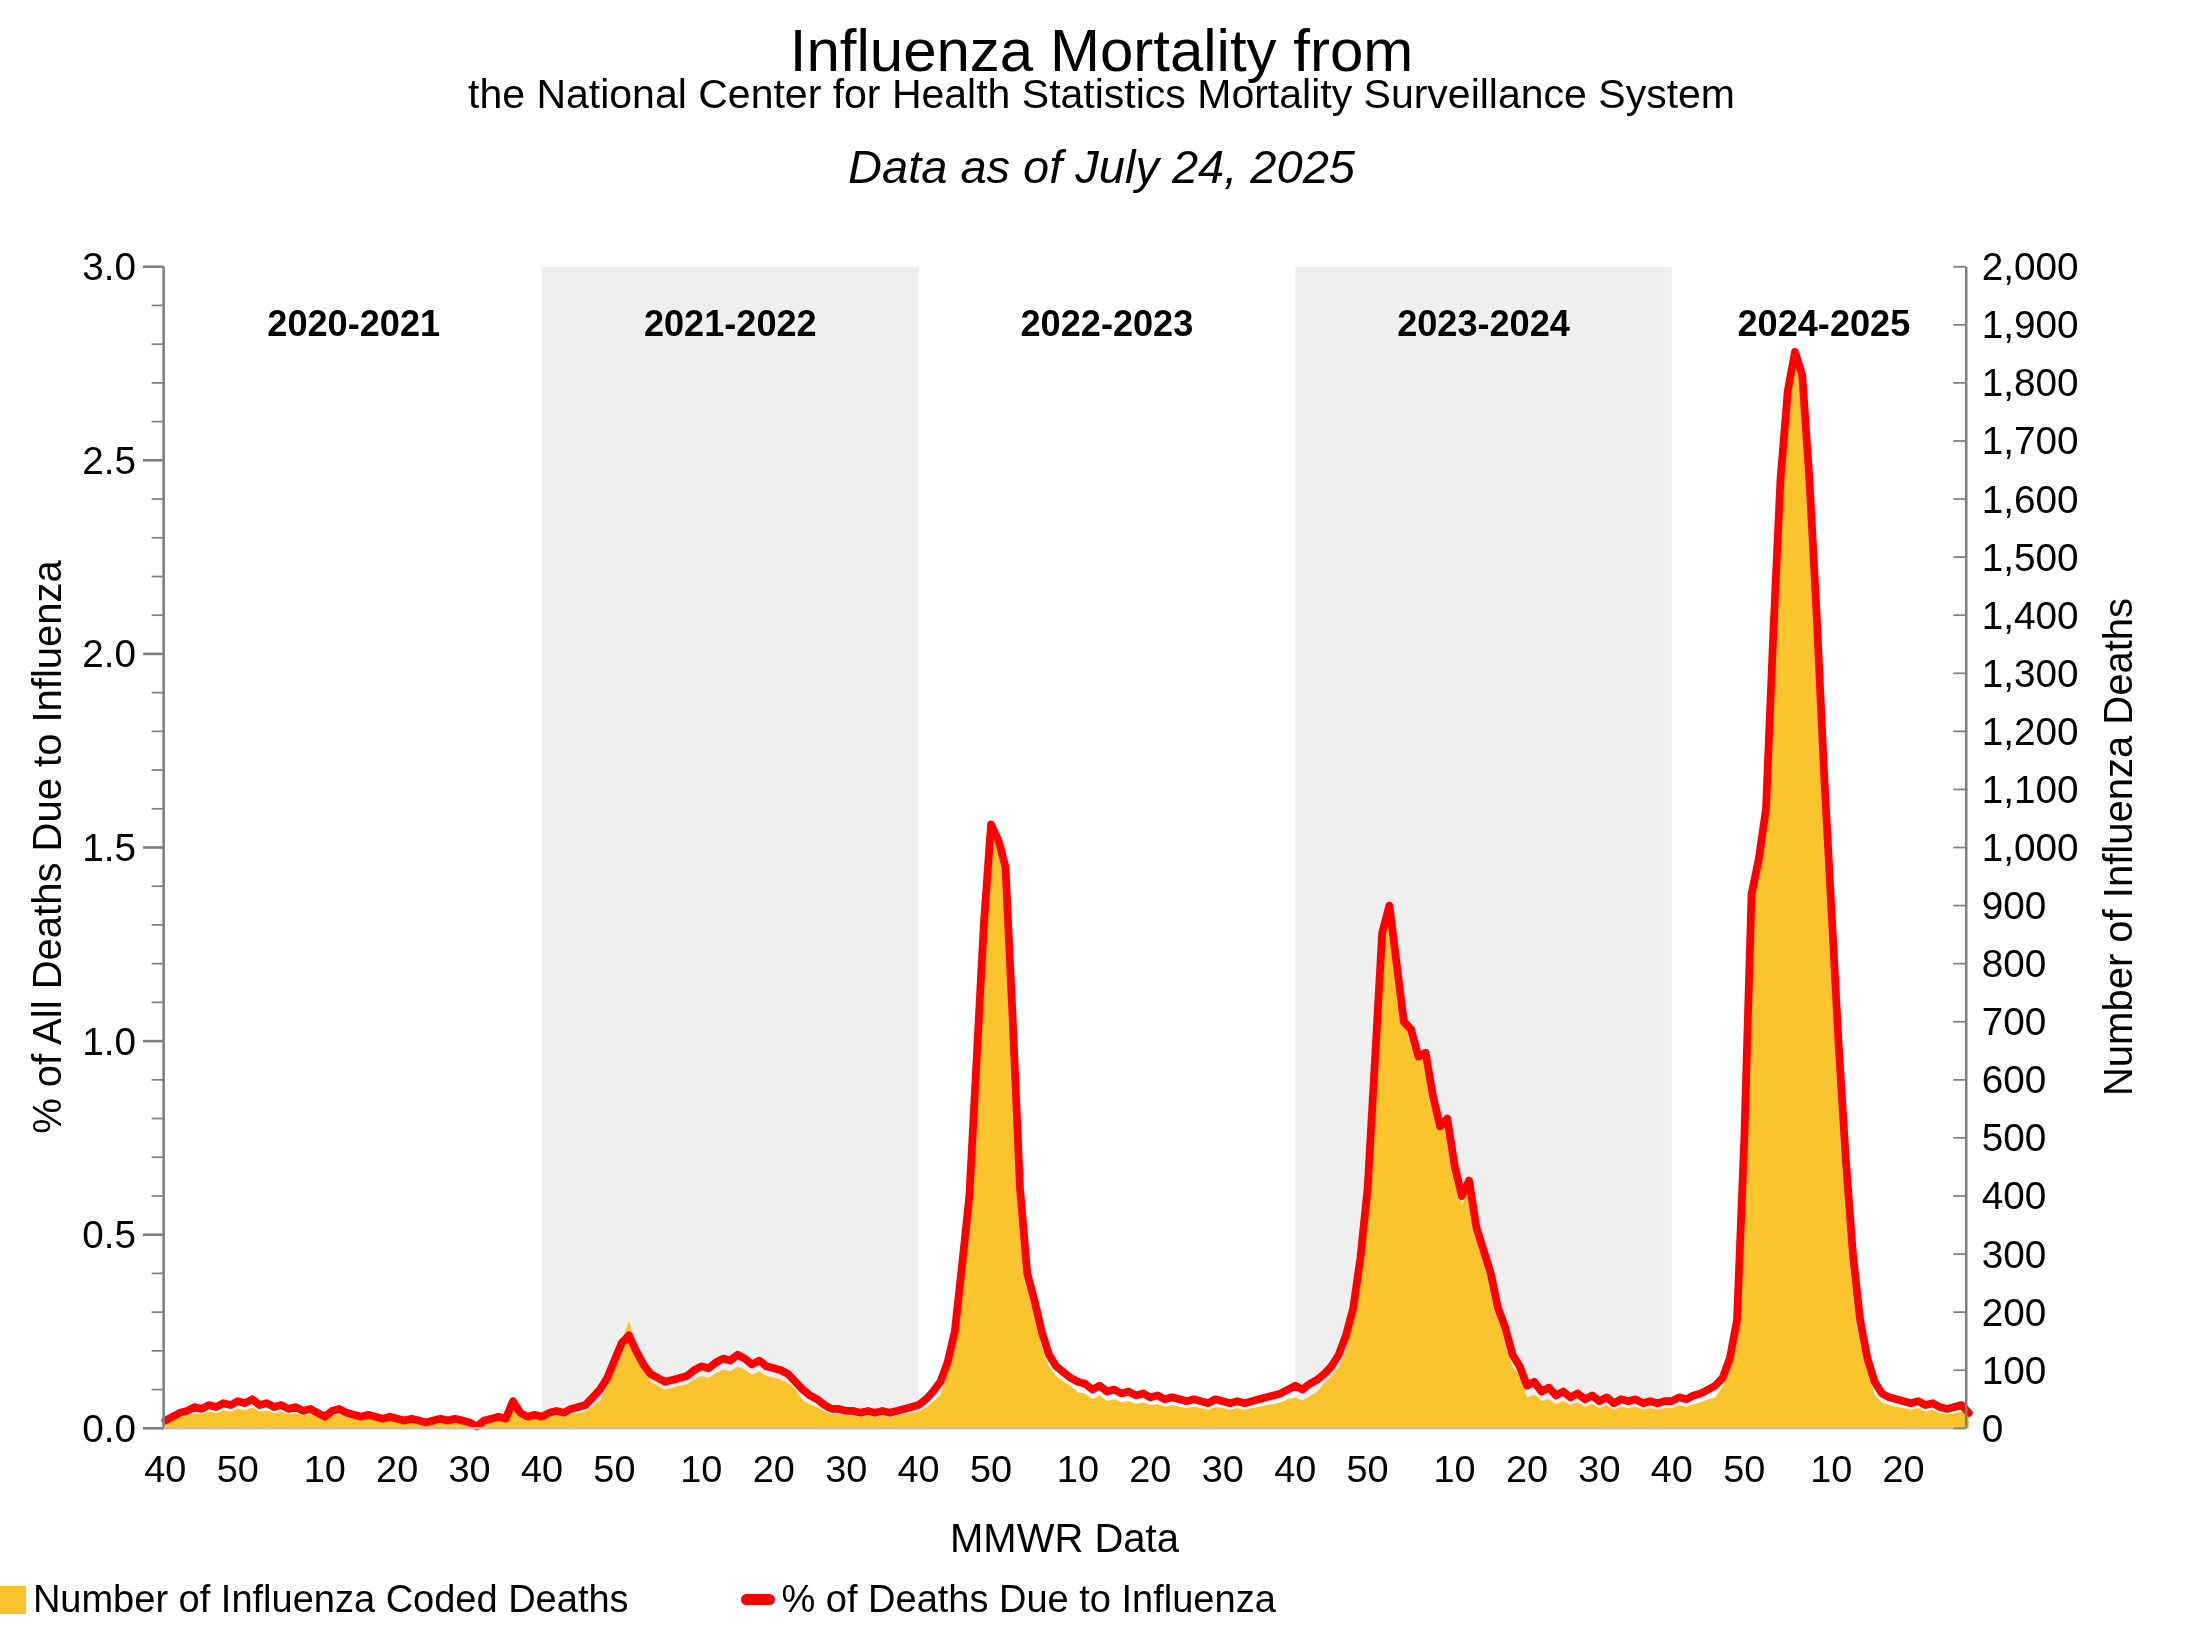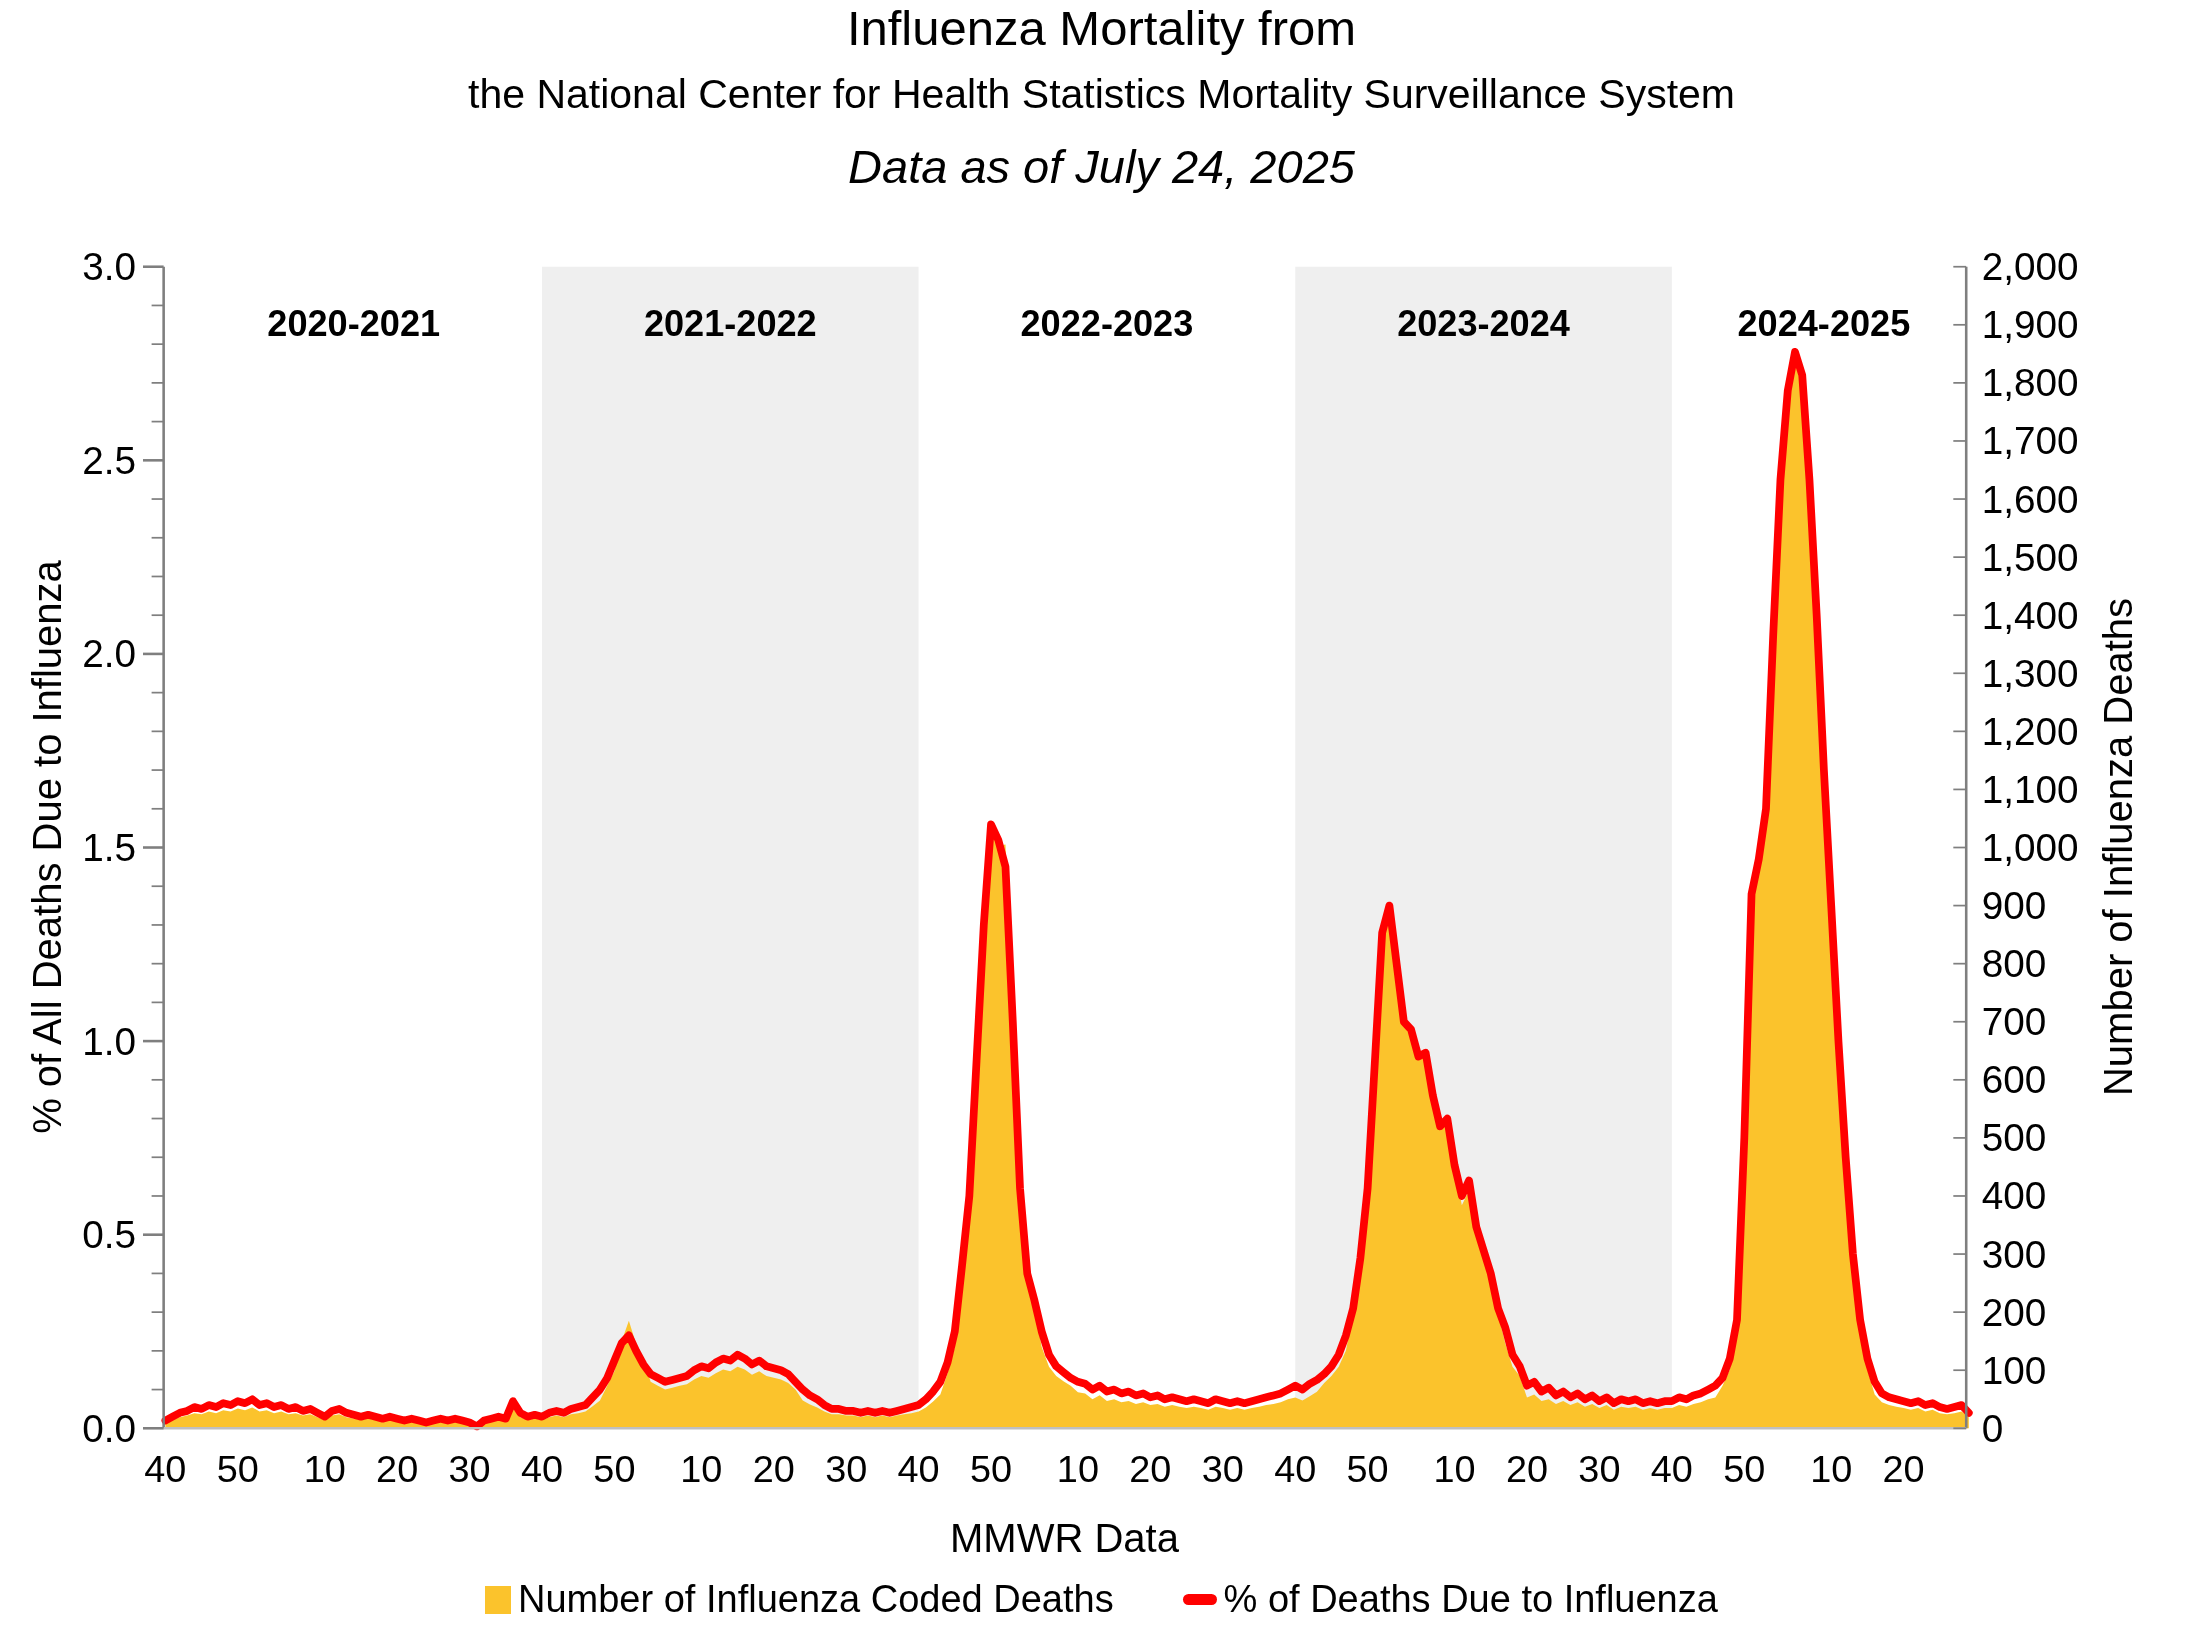--- a/index.html
+++ b/index.html
@@ -1,29 +1,29 @@
 <!DOCTYPE html>
 <html style="font-size:13.8px"><head>
 <meta charset="utf-8">
 <style>
   html,body{margin:0;padding:0;background:#fff;}
   .page{position:relative;width:2203px;height:1652px;background:#ffffff;
         font-family:"Liberation Sans",sans-serif;color:#000;overflow:hidden;}
   .title-line{position:absolute;left:0;width:2203px;text-align:center;white-space:nowrap;}
-  #title1{top:0;font-size:49px;}
+  #title1{top:16px;font-size:60px;}
   #title2{top:71px;font-size:41px;}
   #title3{top:139px;font-size:47px;font-style:italic;}
   .vlabel{position:absolute;white-space:nowrap;font-size:40px;}
   #left-axis-title{left:47px;top:847px;transform:translate(-50%,-50%) rotate(-90deg);}
   #right-axis-title{left:2118px;top:847px;transform:translate(-50%,-50%) rotate(-90deg);}
   #x-axis-title{position:absolute;left:163px;top:1516px;width:1803px;text-align:center;font-size:40px;}
   #chart-svg{position:absolute;left:0;top:0;}
   svg text{font-family:"Liberation Sans",sans-serif;fill:#000;}
   .legend{position:absolute;left:0;top:1578px;width:2203px;display:flex;
-          justify-content:center;align-items:center;gap:69px;font-size:38px;}
+          align-items:center;gap:112px;font-size:38px;}
   .legend-item{display:flex;align-items:center;}
   .swatch{width:26px;height:28px;margin-right:6.9px;}
   .line-swatch{width:34px;height:11.2px;border-radius:6px;margin-right:6.9px;}
 </style>
 </head>
 <body>
 
 <div class="page">
 
   <div class="title-line" id="title1">Influenza Mortality from</div>

